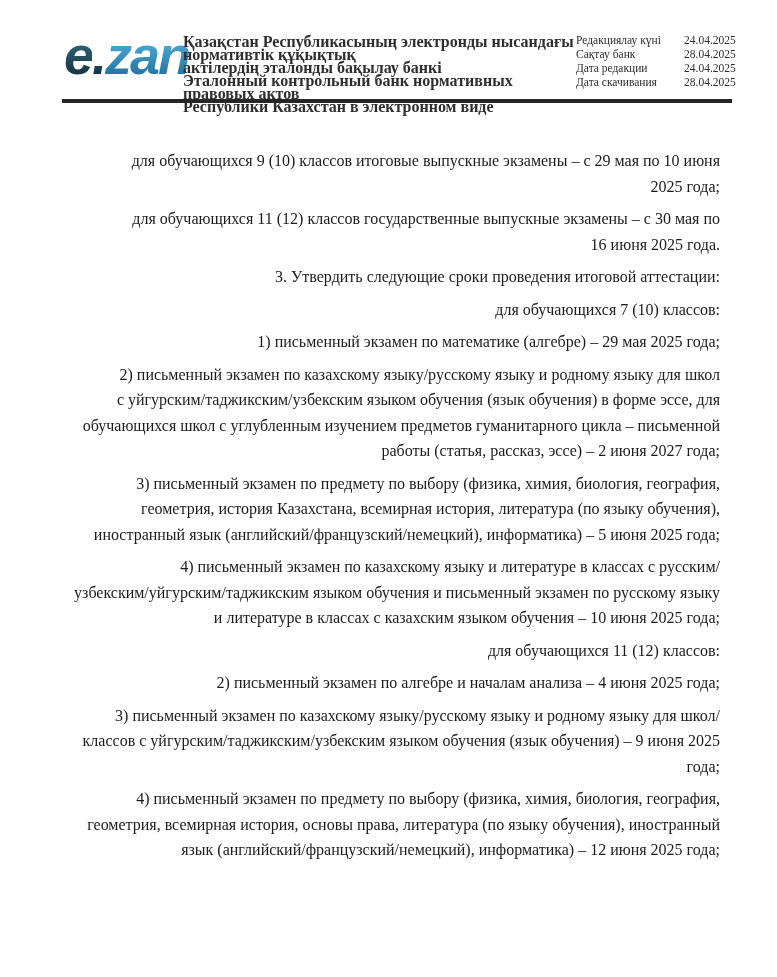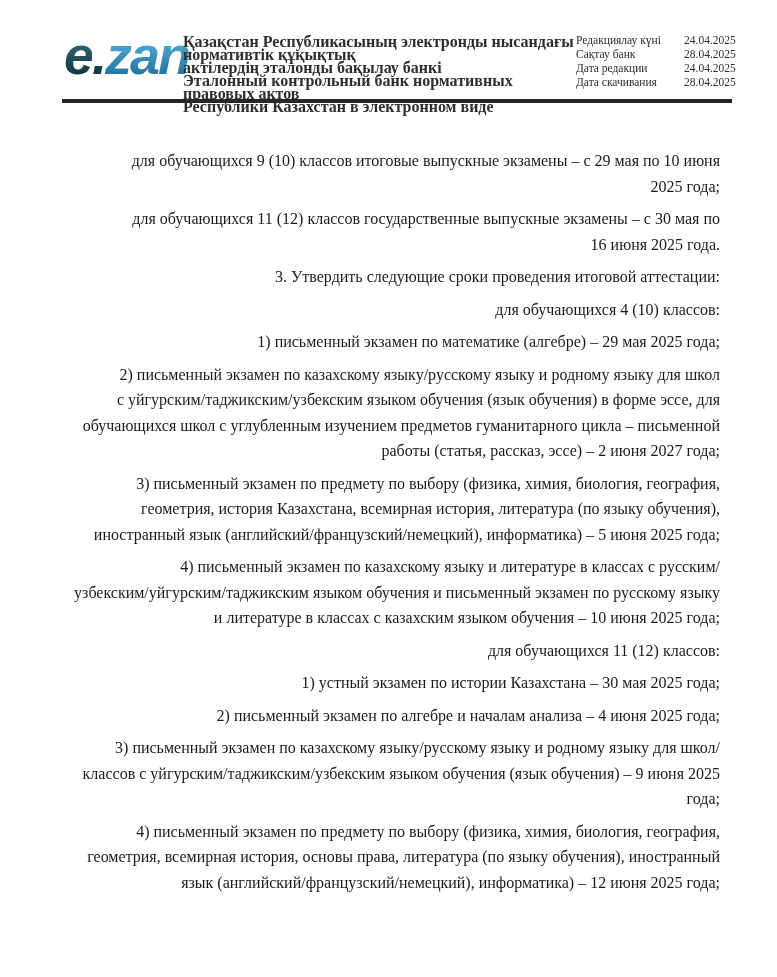--- a/index.html
+++ b/index.html
@@ -91,25 +91,24 @@
       <span class="meta-value">28.04.2025</span>
     </div>
   </div>
 
   <div class="header-rule"></div>
 
   <div class="content">
     <p>для обучающихся 9 (10) классов итоговые выпускные экзамены – с 29 мая по 10 июня 2025 года;</p>
     <p>для обучающихся 11 (12) классов государственные выпускные экзамены – с 30 мая по 16 июня 2025 года.</p>
     <p>3. Утвердить следующие сроки проведения итоговой аттестации:</p>
-    <p>для обучающихся 4 (10) классов:</p>
+    <p>для обучающихся 7 (10) классов:</p>
     <p>1) письменный экзамен по математике (алгебре) – 29 мая 2025 года;</p>
     <p>2) письменный экзамен по казахскому языку/русскому языку и родному языку для школ с уйгурским/таджикским/узбекским языком обучения (язык обучения) в форме эссе, для обучающихся школ с углубленным изучением предметов гуманитарного цикла – письменной работы (статья, рассказ, эссе) – 2 июня 2027 года;</p>
     <p>3) письменный экзамен по предмету по выбору (физика, химия, биология, география, геометрия, история Казахстана, всемирная история, литература (по языку обучения), иностранный язык (английский/французский/немецкий), информатика) – 5 июня 2025 года;</p>
     <p>4) письменный экзамен по казахскому языку и литературе в классах с русским/узбекским/уйгурским/таджикским языком обучения и письменный экзамен по русскому языку и литературе в классах с казахским языком обучения – 10 июня 2025 года;</p>
     <p>для обучающихся 11 (12) классов:</p>
-    <p>1) устный экзамен по истории Казахстана – 30 мая 2025 года;</p>
     <p>2) письменный экзамен по алгебре и началам анализа – 4 июня 2025 года;</p>
     <p>3) письменный экзамен по казахскому языку/русскому языку и родному языку для школ/классов с уйгурским/таджикским/узбекским языком обучения (язык обучения) – 9 июня 2025 года;</p>
     <p>4) письменный экзамен по предмету по выбору (физика, химия, биология, география, геометрия, всемирная история, основы права, литература (по языку обучения), иностранный язык (английский/французский/немецкий), информатика) – 12 июня 2025 года;</p>
   </div>
 
 </div>
 
 </body></html>

